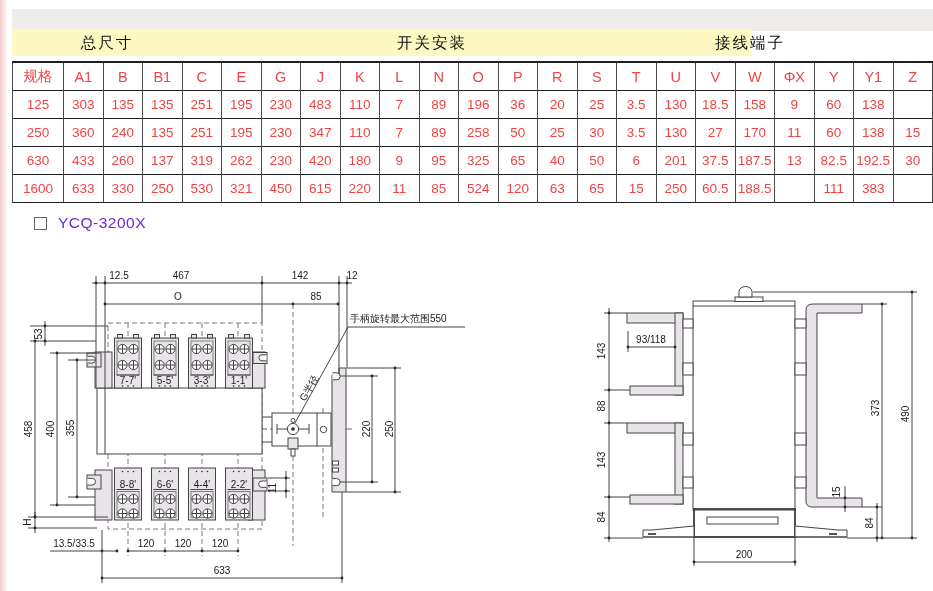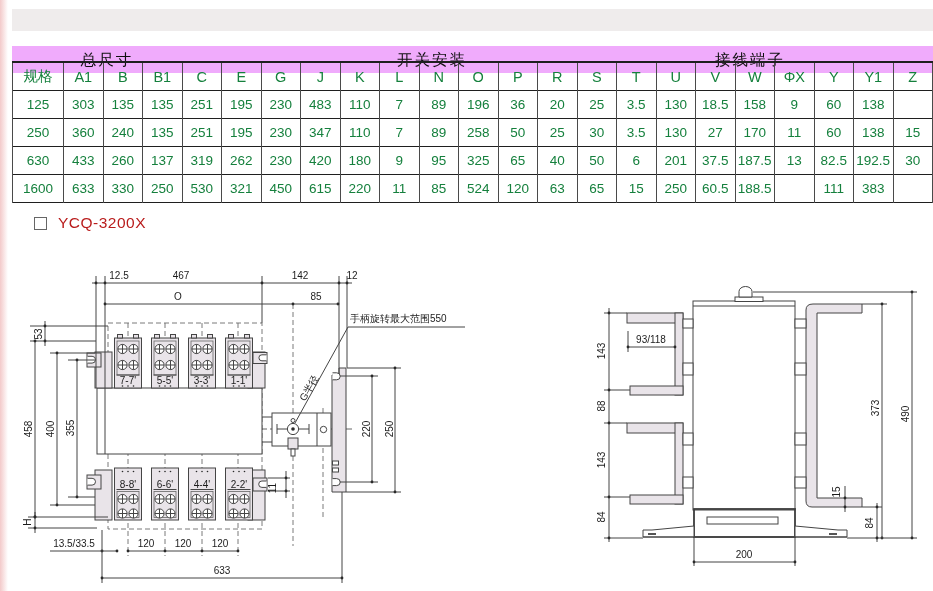--- a/index.html
+++ b/index.html
@@ -1,33 +1,33 @@
 <!DOCTYPE html>
 <html><head>
 <meta charset="utf-8">
 <style>
   html,body{margin:0;padding:0}
   body{width:933px;height:591px;position:relative;background:#ffffff;
        font-family:"Liberation Sans","DejaVu Sans",sans-serif;overflow:hidden;color:#111}
   .page-edge{position:absolute;left:0;top:0;width:8px;height:591px;
        background:linear-gradient(90deg,rgba(233,158,158,.55),rgba(233,158,158,0));}
   .top-strip{position:absolute;left:12px;top:9px;width:921px;height:22px;background:#efecec}
-  .band{position:absolute;left:12px;top:46px;width:921px;height:27px;background:#f0abfc}
+  .band{position:absolute;left:12px;top:29px;width:739px;height:27px;background:#fef9c3}
   .band span{position:absolute;top:50%;transform:translate(-50%,-50%);
        font-size:15.5px;letter-spacing:2px;color:#101010;white-space:nowrap}
   table{position:absolute;left:12px;top:61px;width:921px;border-collapse:collapse;
-       table-layout:fixed;font-size:13.5px;color:#15803d}
+       table-layout:fixed;font-size:13.5px;color:#ef4444}
   th,td{border-left:1px solid #4a4a4a;border-right:1px solid #4a4a4a;text-align:center;
        padding:0;height:27px;overflow:hidden;white-space:nowrap}
   thead tr{border-top:2px solid #1f1f1f;border-bottom:1.4px solid #1f1f1f;height:24px}
   tbody tr{border-bottom:1.5px solid #1f1f1f}
   th{font-weight:normal;font-size:14.5px}
   th:first-child,td:first-child{width:50px}
   .model{position:absolute;left:34px;top:214px;display:flex;align-items:center;gap:11px;
-       font-size:15.5px;color:#b91c1c;letter-spacing:.5px}
+       font-size:15.5px;color:#6d28d9;letter-spacing:.5px}
   .model .box{width:11px;height:11px;border:1.5px solid #666;display:inline-block}
   svg{position:absolute;left:0;top:261px}
   svg text{font-size:10px;fill:#1c1c1c}
   .ln{stroke:#454545;stroke-width:1;fill:none}
   .ln18{stroke:#3c3c3c;stroke-width:1.8;fill:none}
   .fil{fill:#e9e4e9;stroke:#454545;stroke-width:1}
   .wfil{fill:#ffffff;stroke:#454545;stroke-width:1}
   .dsh{stroke:#6b6b6b;stroke-width:.9;fill:none;stroke-dasharray:5 3}
   .cdot{stroke:#555;stroke-width:.9;fill:none;stroke-dasharray:9 3 2 3}
   .dot{fill:#2a2a2a;stroke:none}

